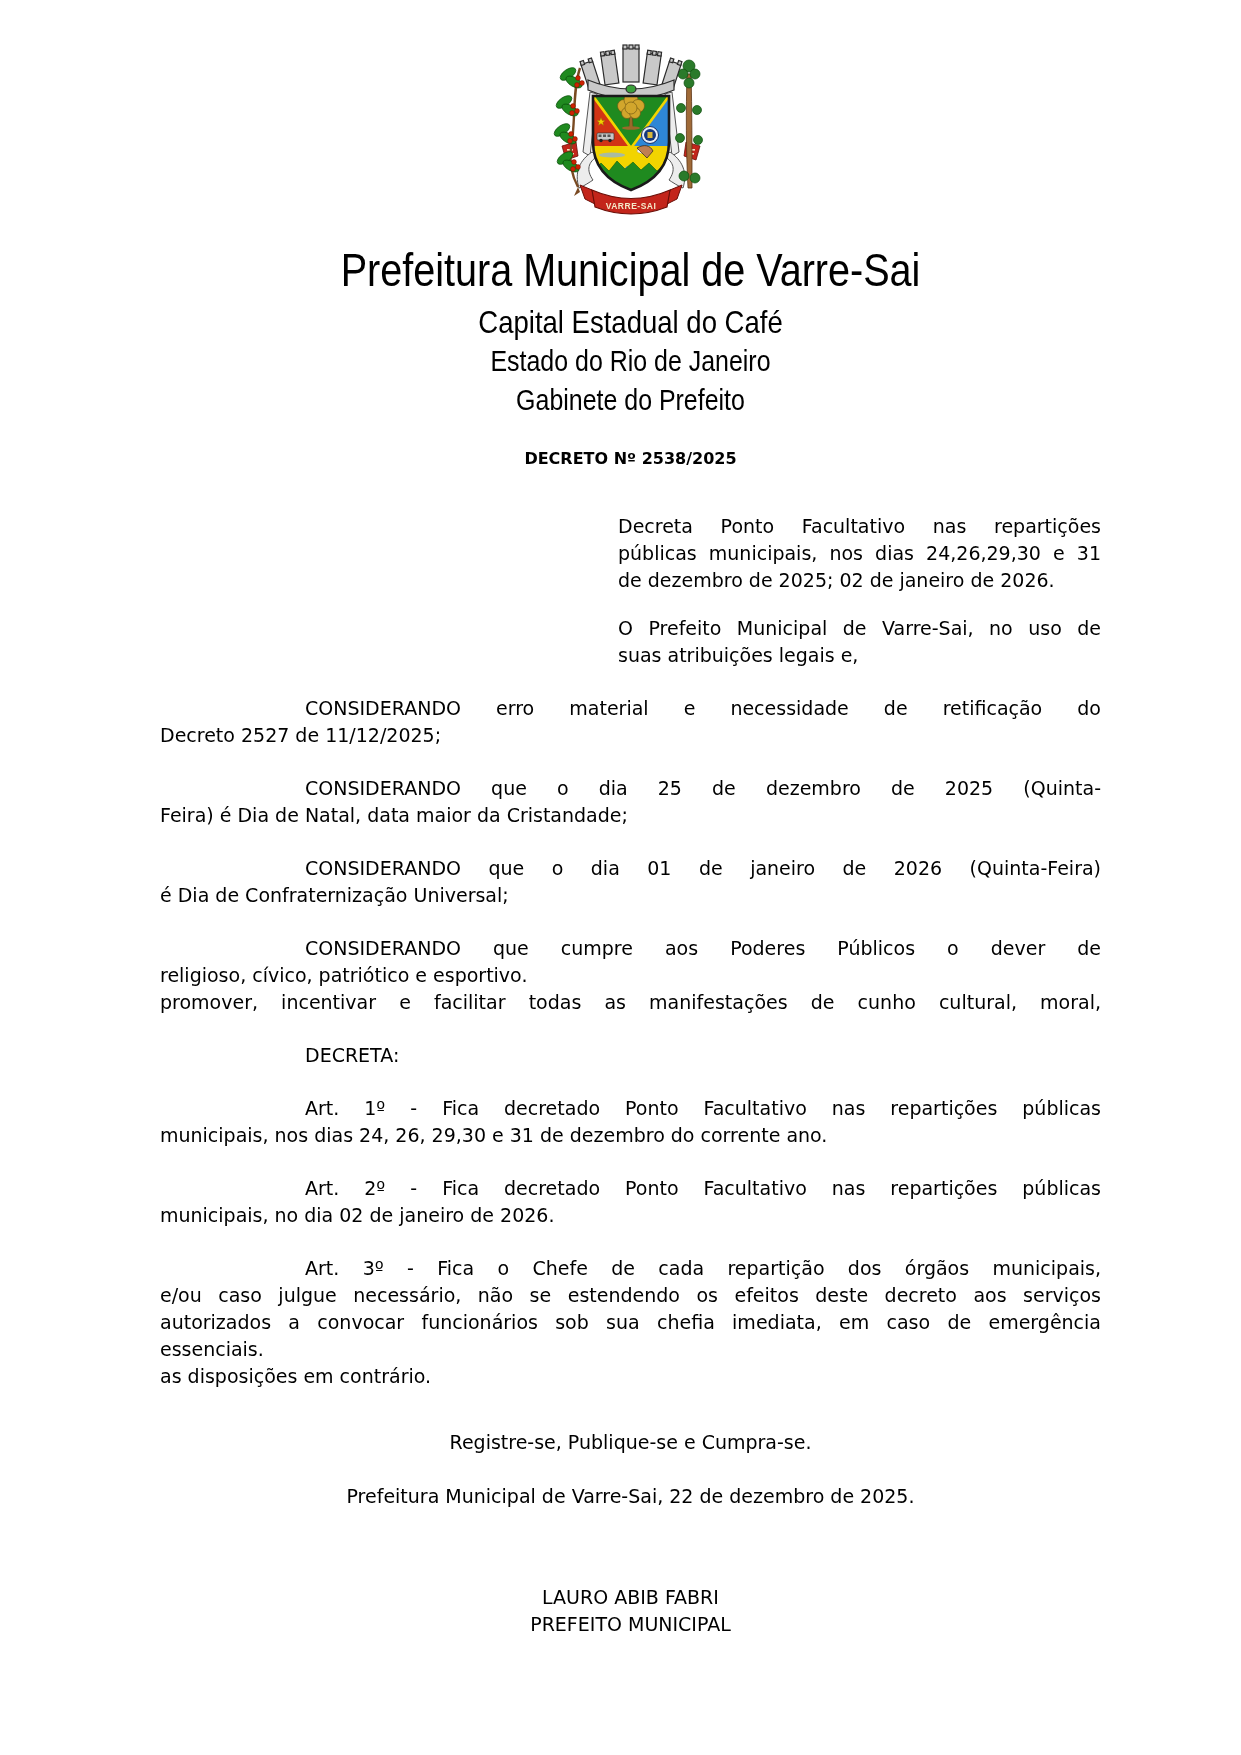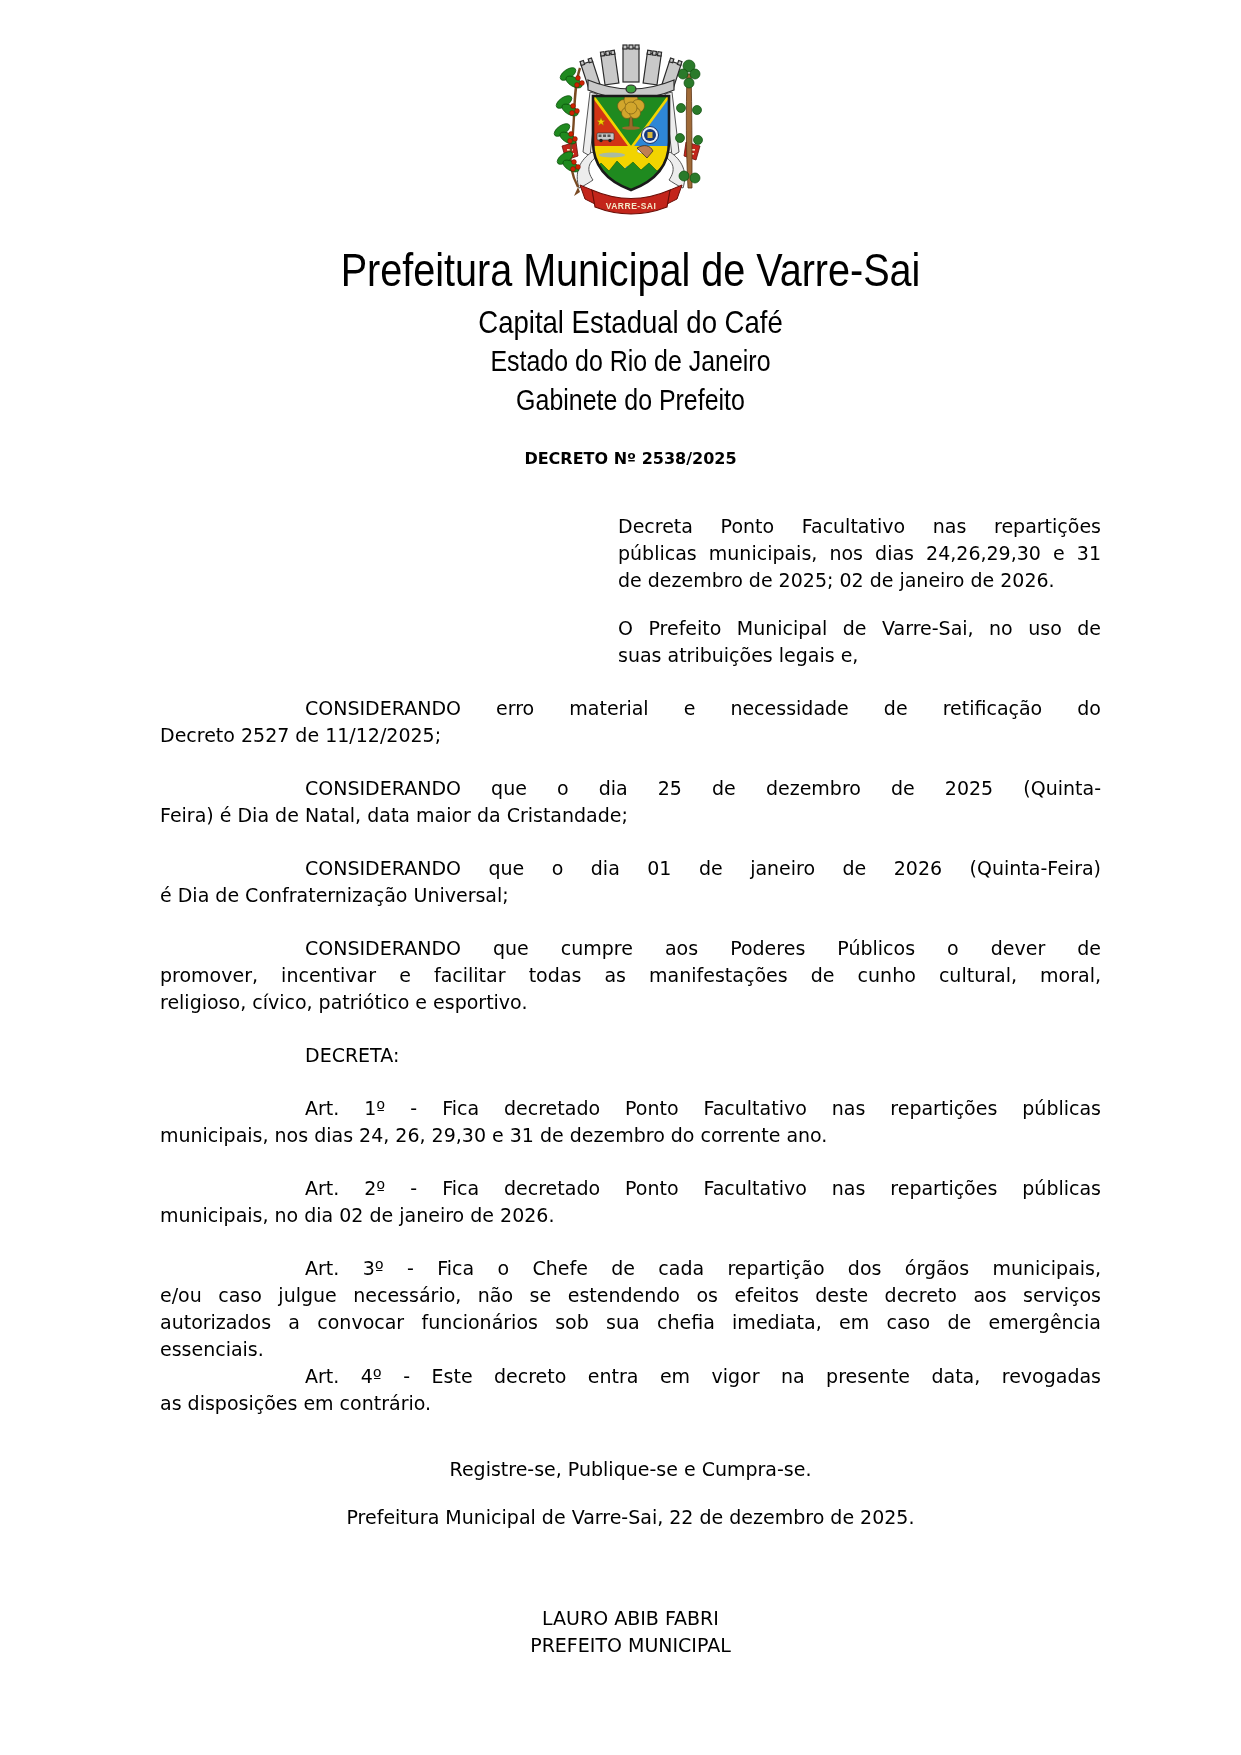--- a/index.html
+++ b/index.html
@@ -28,21 +28,21 @@
   .st { text-align-last:justify; }
   .ind { padding-left:145px; }
   strong { font-weight:normal; }
 
   .ementa { margin-left:458px; margin-top:40px; }
   .ementa .para + .para { margin-top:21px; }
   .p-gap { margin-top:26px; }
   .mt0 { margin-top:0; }
 
   .closing1 { margin-top:39px; text-align:center; }
-  .closing2 { margin-top:21px; text-align:center; }
+  .closing2 { margin-top:27px; text-align:center; }
   .signature { margin-top:74px; text-align:center; }
   .signature div { line-height:27px; }
 </style>
 </head>
 <body>
 
 <div class="page">
 
   <header>
     <div class="crest-wrap">
@@ -234,22 +234,22 @@
         <span>que o dia 01 de janeiro de 2026 (Quinta-Feira)</span>
       </div>
       <div class="ln">é Dia de Confraternização Universal;</div>
     </div>
 
     <div class="para p-gap">
       <div class="ln st ind">
         <strong>CONSIDERANDO</strong>
         <span>que cumpre aos Poderes Públicos o dever de</span>
       </div>
+      <div class="ln">religioso, cívico, patriótico e esportivo.</div>
       <div class="ln st">promover, incentivar e facilitar todas as manifestações de cunho cultural, moral,</div>
-      <div class="ln">religioso, cívico, patriótico e esportivo.</div>
     </div>
 
     <div class="para p-gap">
       <div class="ln ind">
         <strong>DECRETA:</strong>
       </div>
     </div>
 
     <div class="para p-gap">
       <div class="ln st ind">
@@ -271,24 +271,20 @@
       <div class="ln st ind">
         <strong>Art. 3º -</strong>
         <span>Fica o Chefe de cada repartição dos órgãos municipais,</span>
       </div>
       <div class="ln st">e/ou caso julgue necessário, não se estendendo os efeitos deste decreto aos serviços</div>
       <div class="ln st">autorizados a convocar funcionários sob sua chefia imediata, em caso de emergência</div>
       <div class="ln">essenciais.</div>
     </div>
 
     <div class="para mt0">
-      <div class="ln st ind">
-        <strong>Art. 4º -</strong>
-        <span>Este decreto entra em vigor na presente data, revogadas</span>
-      </div>
       <div class="ln">as disposições em contrário.</div>
     </div>
 
     <div class="closing1">Registre-se, Publique-se e Cumpra-se.</div>
     <div class="closing2">Prefeitura Municipal de Varre-Sai, 22 de dezembro de 2025.</div>
 
     <div class="signature">
       <div>LAURO ABIB FABRI</div>
       <div>PREFEITO MUNICIPAL</div>
     </div>

